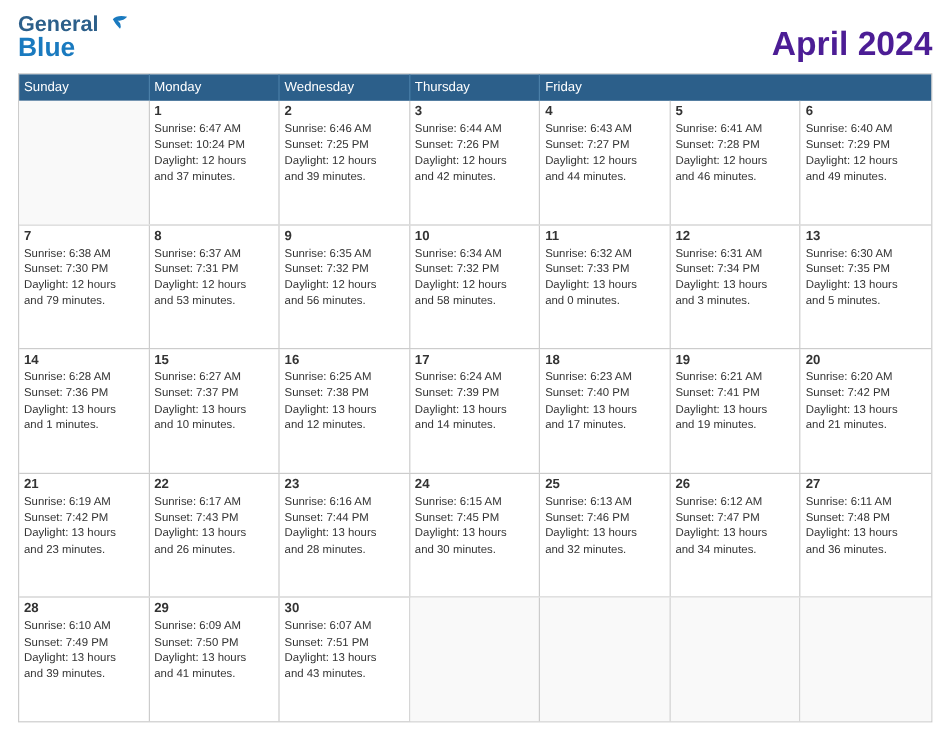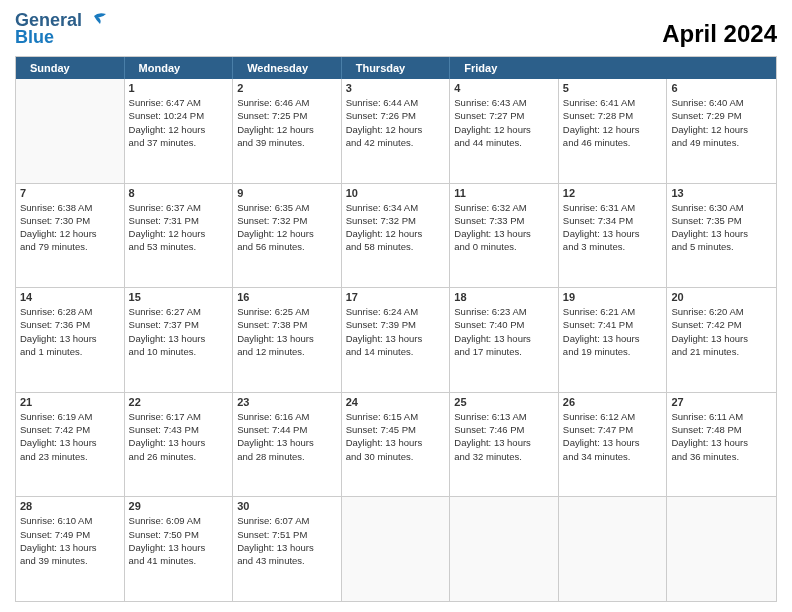--- a/index.html
+++ b/index.html
@@ -25,47 +25,46 @@
     }
     .logo {
       display: flex;
       flex-direction: column;
       align-items: flex-start;
     }
     .title-block {
       text-align: right;
     }
     .main-title {
-      font-size: 24px;
+      font-size: 28px;
       font-weight: bold;
-      color: #000000;
+      color: #4c1d95;
     }
     .subtitle {
       font-size: 16px;
       color: #444;
     }
     .calendar {
       flex: 1;
       display: flex;
       flex-direction: column;
       border: 1px solid #ccc;
     }
     .cal-header {
       display: grid;
       grid-template-columns: repeat(7, 1fr);
       background: #2c5f8a;
     }
     .cal-header-cell {
       color: #fff;
-      font-weight: bold;
+      font-weight: normal;
       font-size: 11px;
       padding: 5px 4px;
       text-align: left;
       border-right: 1px solid #4a7fa8;
-      margin-left: 10px;
     }
     .cal-header-cell:last-child { border-right: none; }
     .cal-body {
       display: flex;
       flex-direction: column;
       flex: 1;
     }
     .cal-row {
       display: grid;
       grid-template-columns: repeat(7, 1fr);
@@ -99,21 +98,21 @@
 
 <div class="container">
   <div class="header">
     <div class="logo">
       <div style="display:flex;align-items:center;gap:2px;">
         <span style="font-size:18px;font-weight:bold;color:#2c5f8a;">General</span>
         <svg width="22" height="18" viewBox="0 0 22 18">
           <path d="M10,4 Q14,0 22,2 Q18,6 14,5 Q18,8 16,12 Q12,8 10,4Z" fill="#1a7abf"></path>
         </svg>
       </div>
-      <span style="font-size:18px;font-weight:bold;color:#1a7abf;margin-top:-4px;">Blue</span>
+      <span style="font-size:22px;font-weight:bold;color:#1a7abf;margin-top:-4px;">Blue</span>
     </div>
     <div class="title-block">
       <div class="main-title">April 2024</div>
     </div>
   </div>
 
   <div class="calendar">
     <div class="cal-header">
     <div class="cal-header-cell">Sunday</div>
         <div class="cal-header-cell">Monday</div>

